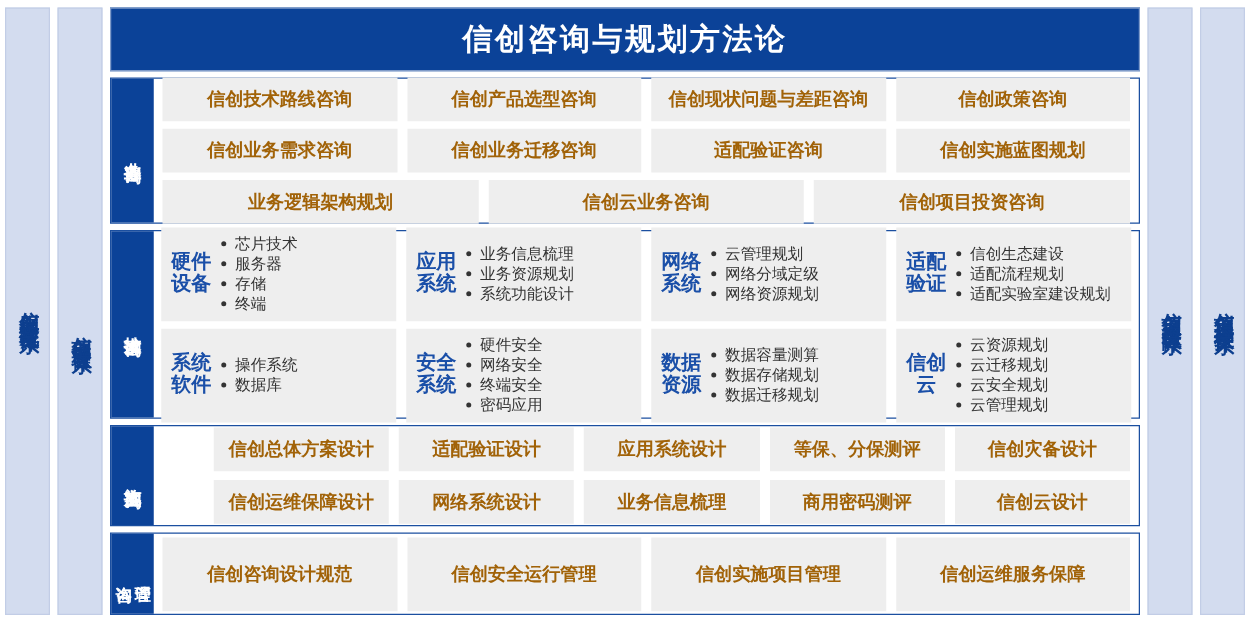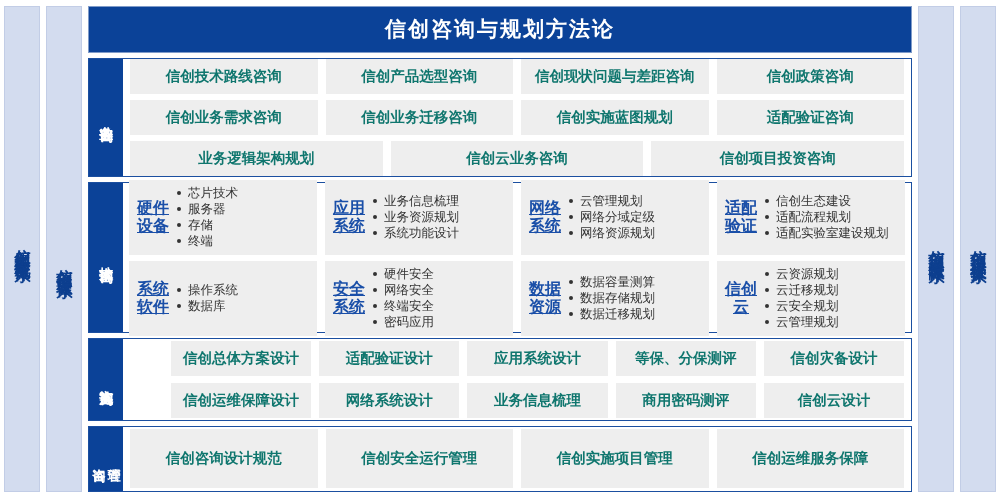--- a/index.html
+++ b/index.html
@@ -48,21 +48,21 @@
   .center{
     flex:1 1 auto;
     display:flex;
     flex-direction:column;
     gap:5px;
     min-width:0;
   }
   .title-bar{
     background:#0b4298;
     color:#ffffff;
-    font-size:21px;
+    font-size:24px;
     font-weight:bold;
     letter-spacing:2px;
     text-align:center;
     padding:8px 0 9px 0;
     border:1px solid #7f9bc9;
     box-sizing:border-box;
   }
 
   
   .band{
@@ -109,21 +109,21 @@
     min-width:0;
   }
   .row{
     display:flex;
     gap:8px;
     min-width:0;
   }
   .cell{
     flex:1 1 0;
     background:#eeeeee;
-    color:#0f766e;
+    color:#a16207;
     font-size:14.5px;
     font-weight:bold;
     text-align:center;
     padding:8px 2px;
     box-sizing:border-box;
     white-space:nowrap;
     overflow:hidden;
     text-overflow:ellipsis;
   }
 
@@ -145,21 +145,20 @@
   }
   .card-title{
     flex:0 0 auto;
     color:#1a4fa8;
     font-size:16px;
     font-weight:bold;
     line-height:1.12;
     text-align:center;
     white-space:nowrap;
     letter-spacing:0px;
-    text-decoration:underline;
   }
   .card-title div{display:block;}
   .card-list{
     flex:1 1 auto;
     min-width:0;
     list-style:none;
     margin:0;
     padding:0;
     color:#333333;
     font-size:12.5px;
@@ -207,22 +206,22 @@
       <div class="band-body">
         <div class="row">
           <div class="cell">信创技术路线咨询</div>
           <div class="cell">信创产品选型咨询</div>
           <div class="cell">信创现状问题与差距咨询</div>
           <div class="cell">信创政策咨询</div>
         </div>
         <div class="row">
           <div class="cell">信创业务需求咨询</div>
           <div class="cell">信创业务迁移咨询</div>
+          <div class="cell">适配验证咨询</div>
           <div class="cell">信创实施蓝图规划</div>
-          <div class="cell">适配验证咨询</div>
         </div>
         <div class="row">
           <div class="cell">业务逻辑架构规划</div>
           <div class="cell">信创云业务咨询</div>
           <div class="cell">信创项目投资咨询</div>
         </div>
       </div>
     </div>
 
     <div class="band band-technical">

